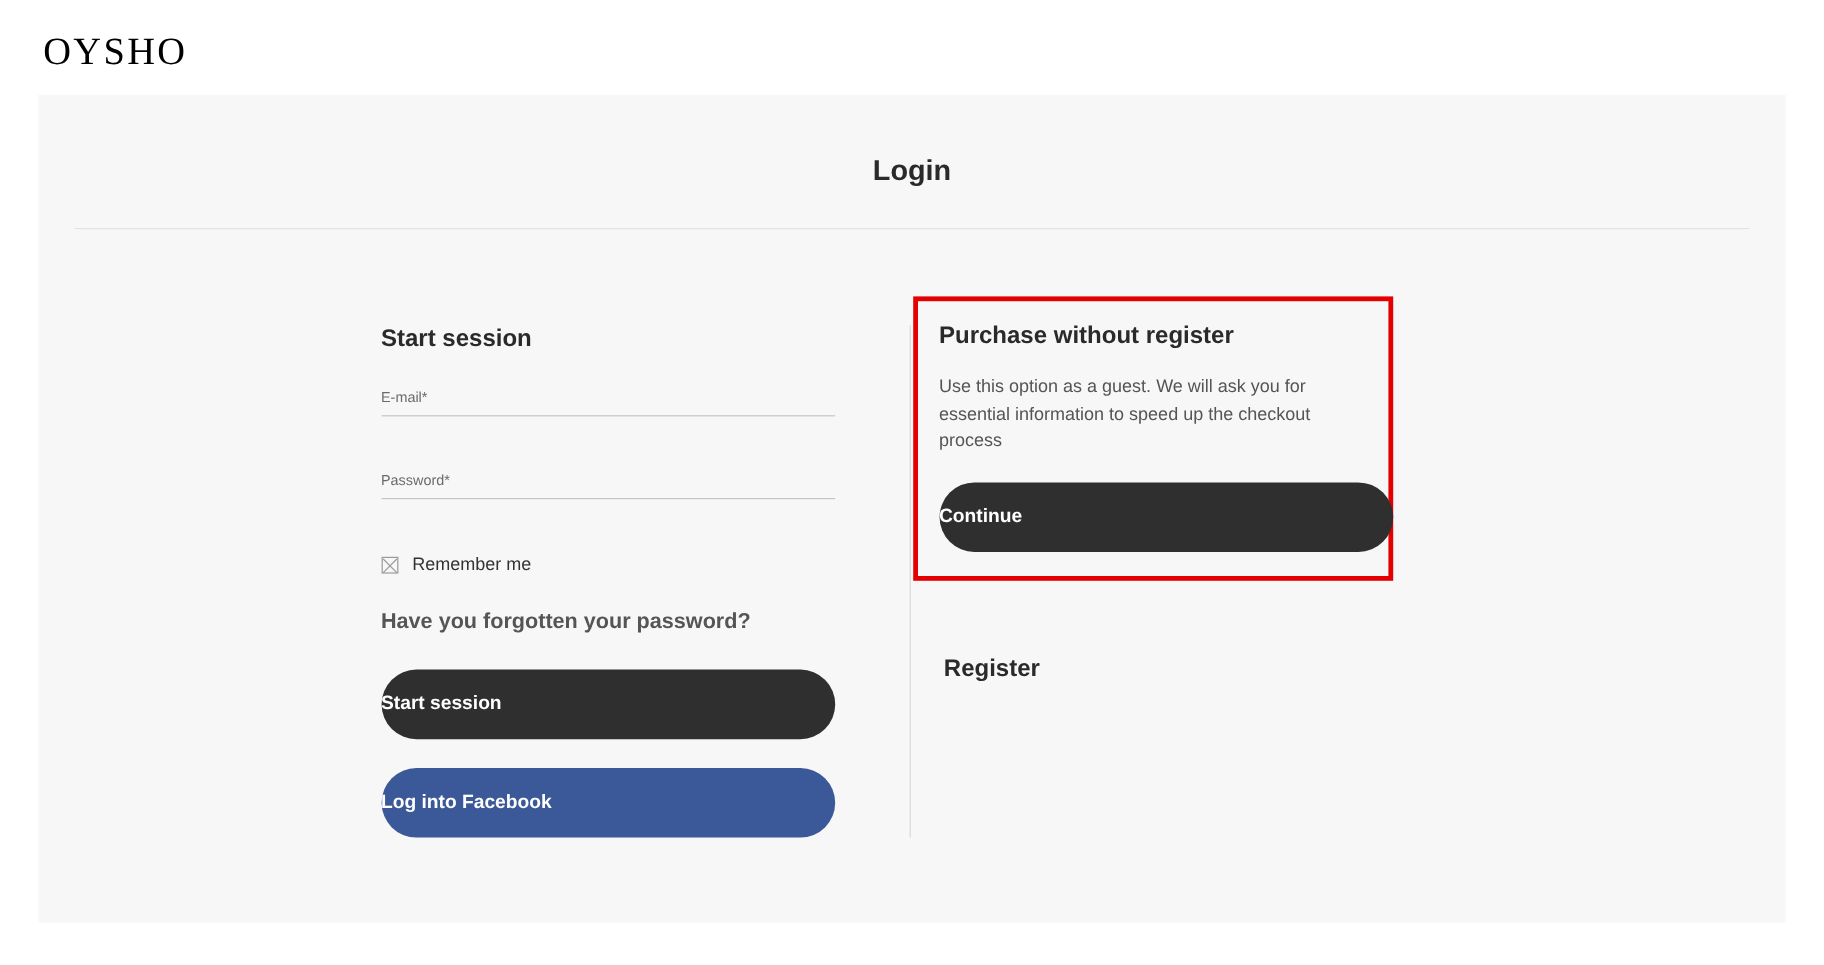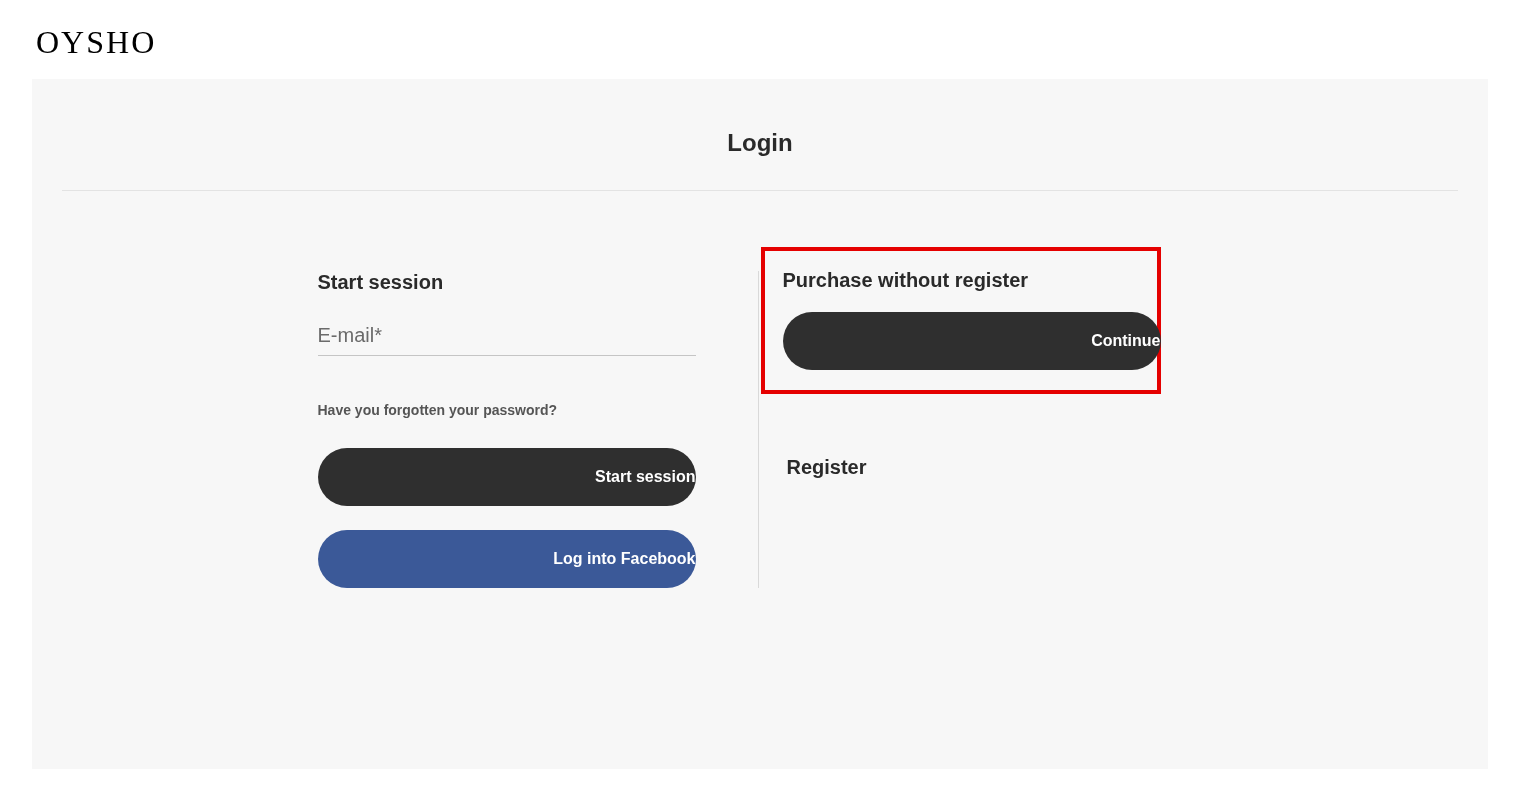--- a/index.html
+++ b/index.html
@@ -63,21 +63,21 @@
       font-size: 20px;
       font-weight: 700;
       color: #2a2a2a;
       margin-bottom: 24px;
     }
     .field {
       margin-bottom: 46px;
     }
     .field-label {
       display: block;
-      font-size: 20px;
+      font-size: 12px;
       color: #6b6b6b;
       border-bottom: 1px solid #c5c5c5;
       padding-bottom: 8px;
       width: 378px;
       cursor: text;
     }
     .remember-row {
       display: flex;
       align-items: center;
       gap: 12px;
@@ -100,38 +100,38 @@
       top: 6px;
       left: -2px;
     }
     .checkbox-icon::before { transform: rotate(45deg); }
     .checkbox-icon::after { transform: rotate(-45deg); }
     .remember-label {
       font-size: 15px;
       color: #333;
     }
     .forgot-link {
-      font-size: 14px;
+      font-size: 18px;
       color: #555;
       font-weight: 600;
       margin-bottom: 30px;
       display: block;
       cursor: pointer;
     }
     .btn {
       display: block;
       width: 378px;
       height: 58px;
       border: none;
       border-radius: 30px;
       font-size: 16px;
       font-weight: 700;
       color: #fff;
       cursor: pointer;
-      text-align: right;
+      text-align: left;
       line-height: 58px;
     }
     .btn-dark { background: #2f2f2f; margin-bottom: 24px; }
     .btn-facebook { background: #3b5998; }
     .guest-box {
       border: 4px solid #e50000;
       padding: 18px 18px 20px 18px;
       margin-left: -26px;
       margin-top: -24px;
       margin-bottom: 40px;
@@ -161,32 +161,40 @@
 
   <div class="columns">
 
     <div class="col-left">
       <h2 class="section-title">Start session</h2>
 
       <div class="field">
         <label class="field-label">E-mail*</label>
       </div>
 
-
+      <div class="field">
+        <label class="field-label">Password*</label>
+      </div>
+
+      <div class="remember-row">
+        <span class="checkbox-icon"></span>
+        <span class="remember-label">Remember me</span>
+      </div>
 
       <span class="forgot-link">Have you forgotten your password?</span>
 
       <button class="btn btn-dark">Start session</button>
       <button class="btn btn-facebook">Log into Facebook</button>
     </div>
 
     <div class="col-right">
 
       <div class="guest-box">
         <h2 class="section-title">Purchase without register</h2>
+        <p class="desc-text">Use this option as a guest. We will ask you for essential information to speed up the checkout process</p>
         <button class="btn btn-dark btn-sm-width" style="margin-bottom:0;">Continue</button>
       </div>
 
       <div class="register-block">
         <h2 class="section-title-sm">Register</h2>
       </div>
 
     </div>
 
   </div>

